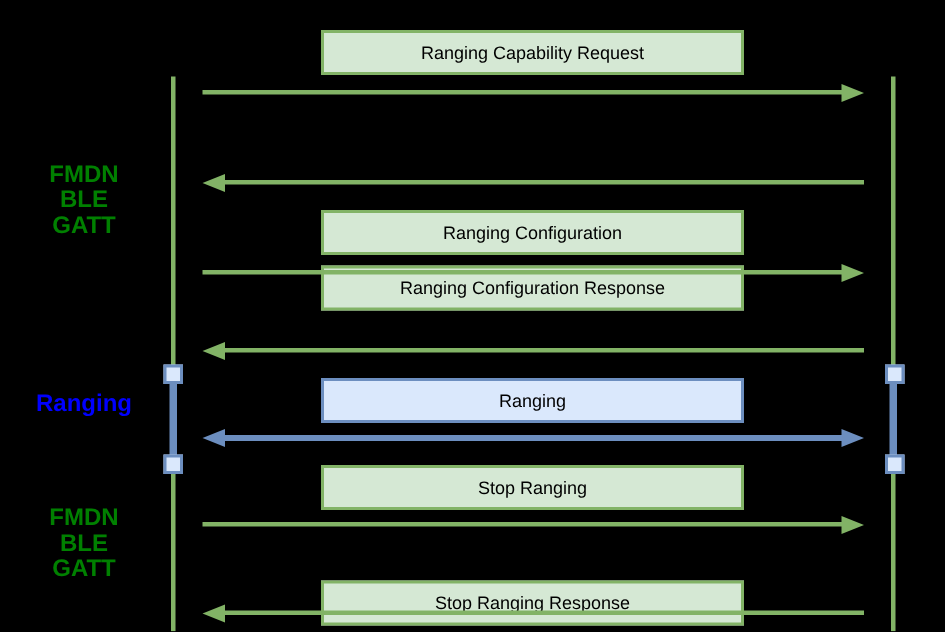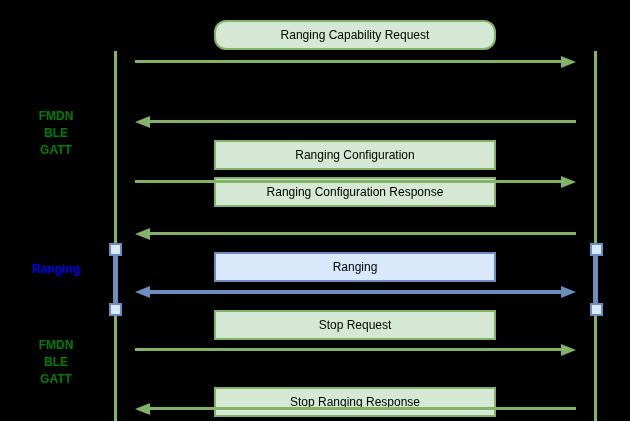--- a/index.html
+++ b/index.html
@@ -24,40 +24,40 @@
   .marker.t1{top:243px;}
   .marker.t2{top:303px;}
   
   .msg-box{
     position:absolute;left:214px;width:282px;height:30px;box-sizing:border-box;
     display:flex;align-items:center;justify-content:center;
     font-size:12px;color:#000000;
   }
   .msg-box.green{background:#d5e8d4;border:2px solid #82b366;}
   .msg-box.blue{background:#dae8fc;border:2px solid #6c8ebf;}
-  .b0{top:20px;border-radius:12px;} .b1{top:79px;} .b2{top:140px;} .b3{top:177px;}
+  .b0{top:20px;} .b1{top:79px;} .b2{top:140px;} .b3{top:177px;}
   .b4{top:252px;} .b5{top:310px;} .b6{top:387px;}
   
   .arrow{position:absolute;left:135px;width:441px;height:12px;}
   .a0{top:56px;} .a1{top:116px;} .a2{top:176px;} .a3{top:228px;}
   .a4{top:286px;} .a5{top:344px;} .a6{top:403px;}
   .shaft{position:absolute;top:4px;height:3px;background:#82b366;}
   .shaft.to-right{left:0;right:11px;}
   .shaft.to-left{left:11px;right:0;}
   .shaft.to-both{left:11px;right:11px;}
   .arrow.blue .shaft{background:#6c8ebf;top:4px;height:4px;}
   .head{position:absolute;top:0;width:0;height:0;border-top:6px solid transparent;border-bottom:6px solid transparent;}
   .head.right{right:0;border-left:15px solid #82b366;}
   .head.left{left:0;border-right:15px solid #82b366;}
   .arrow.blue .head.right{border-left-color:#6c8ebf;}
   .arrow.blue .head.left{border-right-color:#6c8ebf;}
   
   .side-label{
     position:absolute;left:10px;width:92px;text-align:center;
-    font-weight:bold;font-size:12px;line-height:17px;
+    font-weight:bold;font-size:16px;line-height:17px;
   }
   .side-label.green{color:#008000;top:108px;}
   .side-label.blue-text{color:#0000ff;top:261px;}
   .side-label.green.bottom{top:337px;}
 </style>
 </head>
 <body>
 
 <div class="stage">
 
@@ -90,21 +90,21 @@
   <div class="msg-box green b2">
     <span>Ranging Configuration</span>
   </div>
   <div class="msg-box green b3">
     <span>Ranging Configuration Response</span>
   </div>
   <div class="msg-box blue b4">
     <span>Ranging</span>
   </div>
   <div class="msg-box green b5">
-    <span>Stop Request</span>
+    <span>Stop Ranging</span>
   </div>
   <div class="msg-box green b6">
     <span>Stop Ranging Response</span>
   </div>
 
   <div class="arrow a0">
     <div class="shaft to-right"></div>
     <div class="head right"></div>
   </div>
   <div class="arrow a1">

